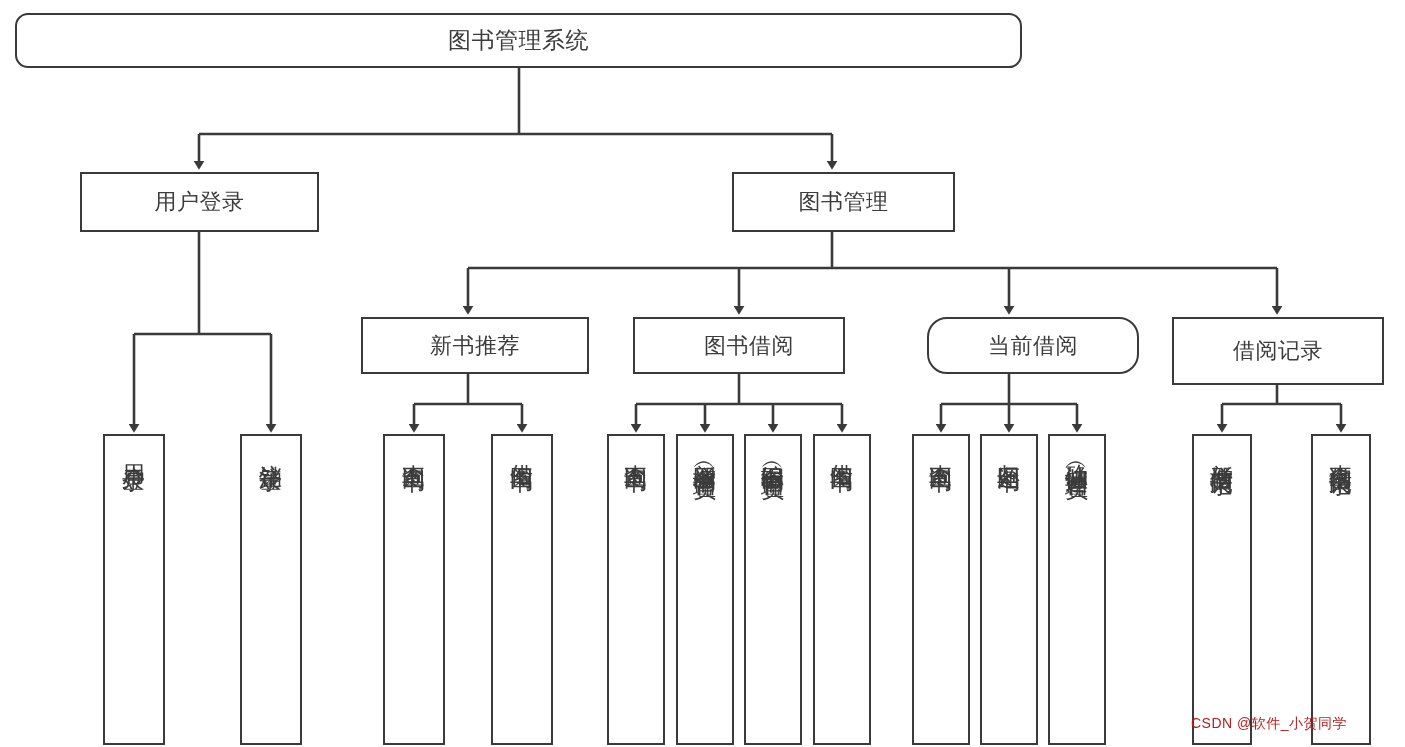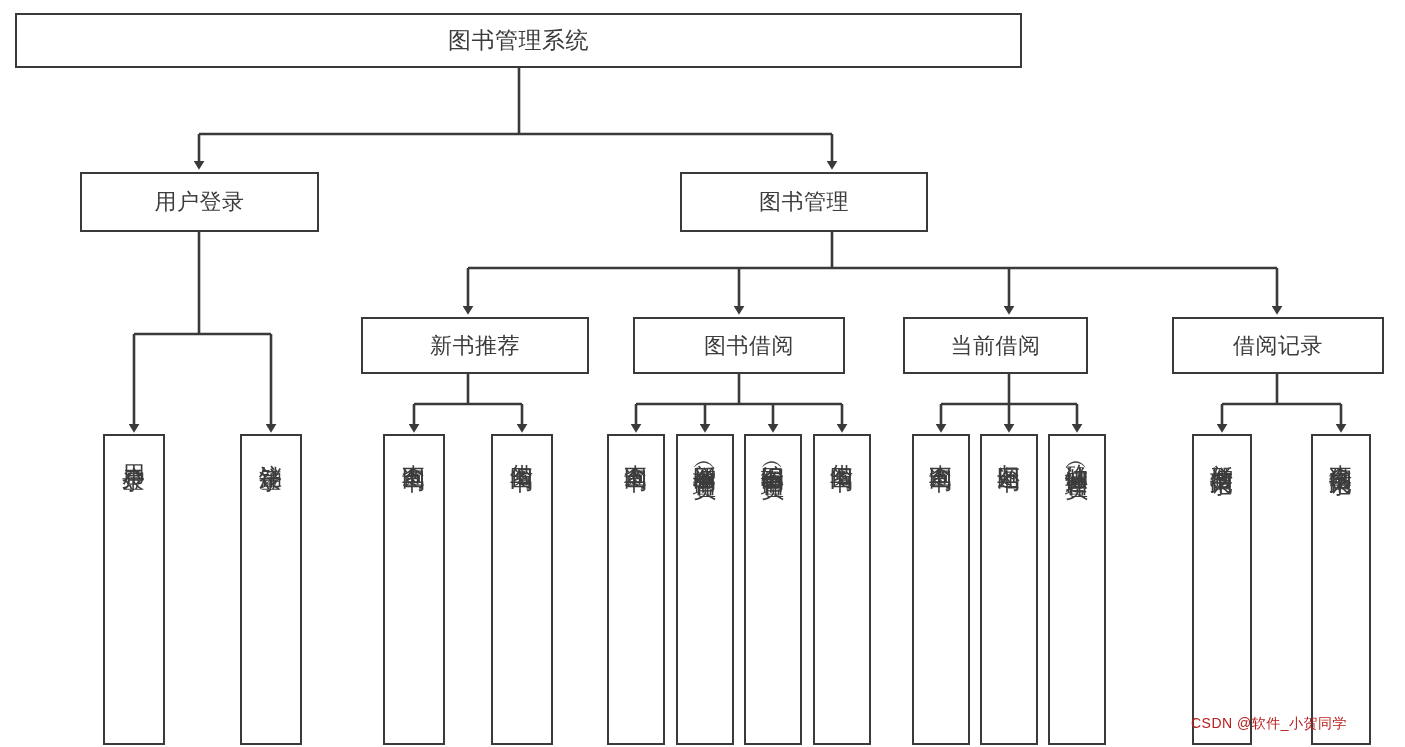--- a/index.html
+++ b/index.html
@@ -122,41 +122,41 @@
       <path d="M1009,404 L1009,425" marker-end="url(#arrow)"></path>
       <path d="M1077,404 L1077,425" marker-end="url(#arrow)"></path>
 
       <path d="M1277,374 L1277,404"></path>
       <path d="M1222,404 L1341,404"></path>
       <path d="M1222,404 L1222,425" marker-end="url(#arrow)"></path>
       <path d="M1341,404 L1341,425" marker-end="url(#arrow)"></path>
     </g>
   </svg>
 
-  <div class="node horiz root" style="left:15px; top:13px; width:1007px; height:55px;">
+  <div class="node horiz root" style="left:15px; top:13px; width:1007px; height:55px;border-radius:13px;">
     <span class="label">图书管理系统</span>
   </div>
 
   <div class="node horiz" style="left:80px; top:172px; width:239px; height:60px;">
     <span class="label">用户登录</span>
   </div>
-  <div class="node horiz" style="left:680px; top:172px; width:248px; height:60px;">
+  <div class="node horiz" style="left:732px; top:172px; width:223px; height:60px;">
     <span class="label">图书管理</span>
   </div>
 
   <div class="node horiz" style="left:361px; top:317px; width:228px; height:57px;">
     <span class="label">新书推荐</span>
   </div>
   <div class="node horiz" style="left:633px; top:317px; width:212px; height:57px;padding-left:20px;">
     <span class="label">图书借阅</span>
   </div>
-  <div class="node horiz" style="left:903px; top:317px; width:185px; height:57px;">
+  <div class="node horiz" style="left:927px; top:317px; width:212px; height:57px;border-radius:20px;">
     <span class="label">当前借阅</span>
   </div>
-  <div class="node horiz" style="left:1172px; top:317px; width:212px; height:57px;justify-content:center;">
+  <div class="node horiz" style="left:1172px; top:317px; width:212px; height:68px;justify-content:center;">
     <span class="label">借阅记录</span>
   </div>
 
   <div class="node vert" style="left:103px; top:434px; width:62px; height:311px;">
     <span class="label">用户登录</span>
   </div>
   <div class="node vert" style="left:240px; top:434px; width:62px; height:311px;">
     <span class="label">注销登录</span>
   </div>
 

